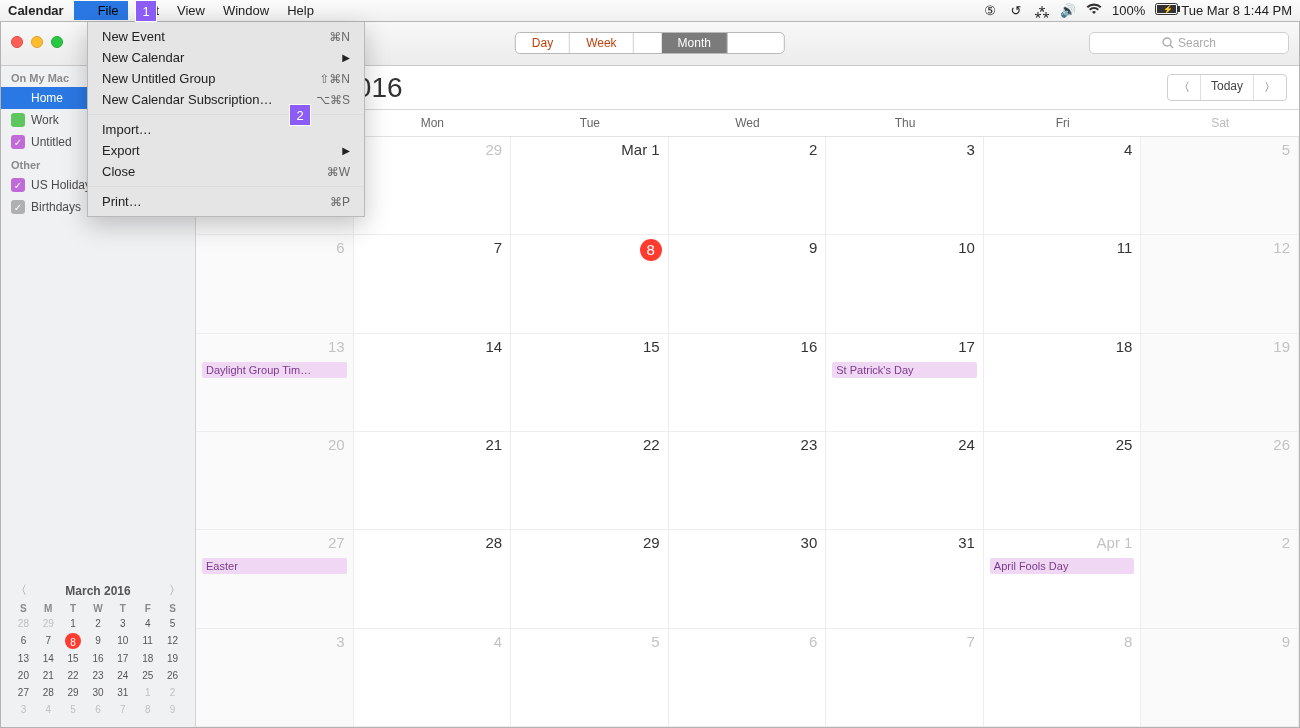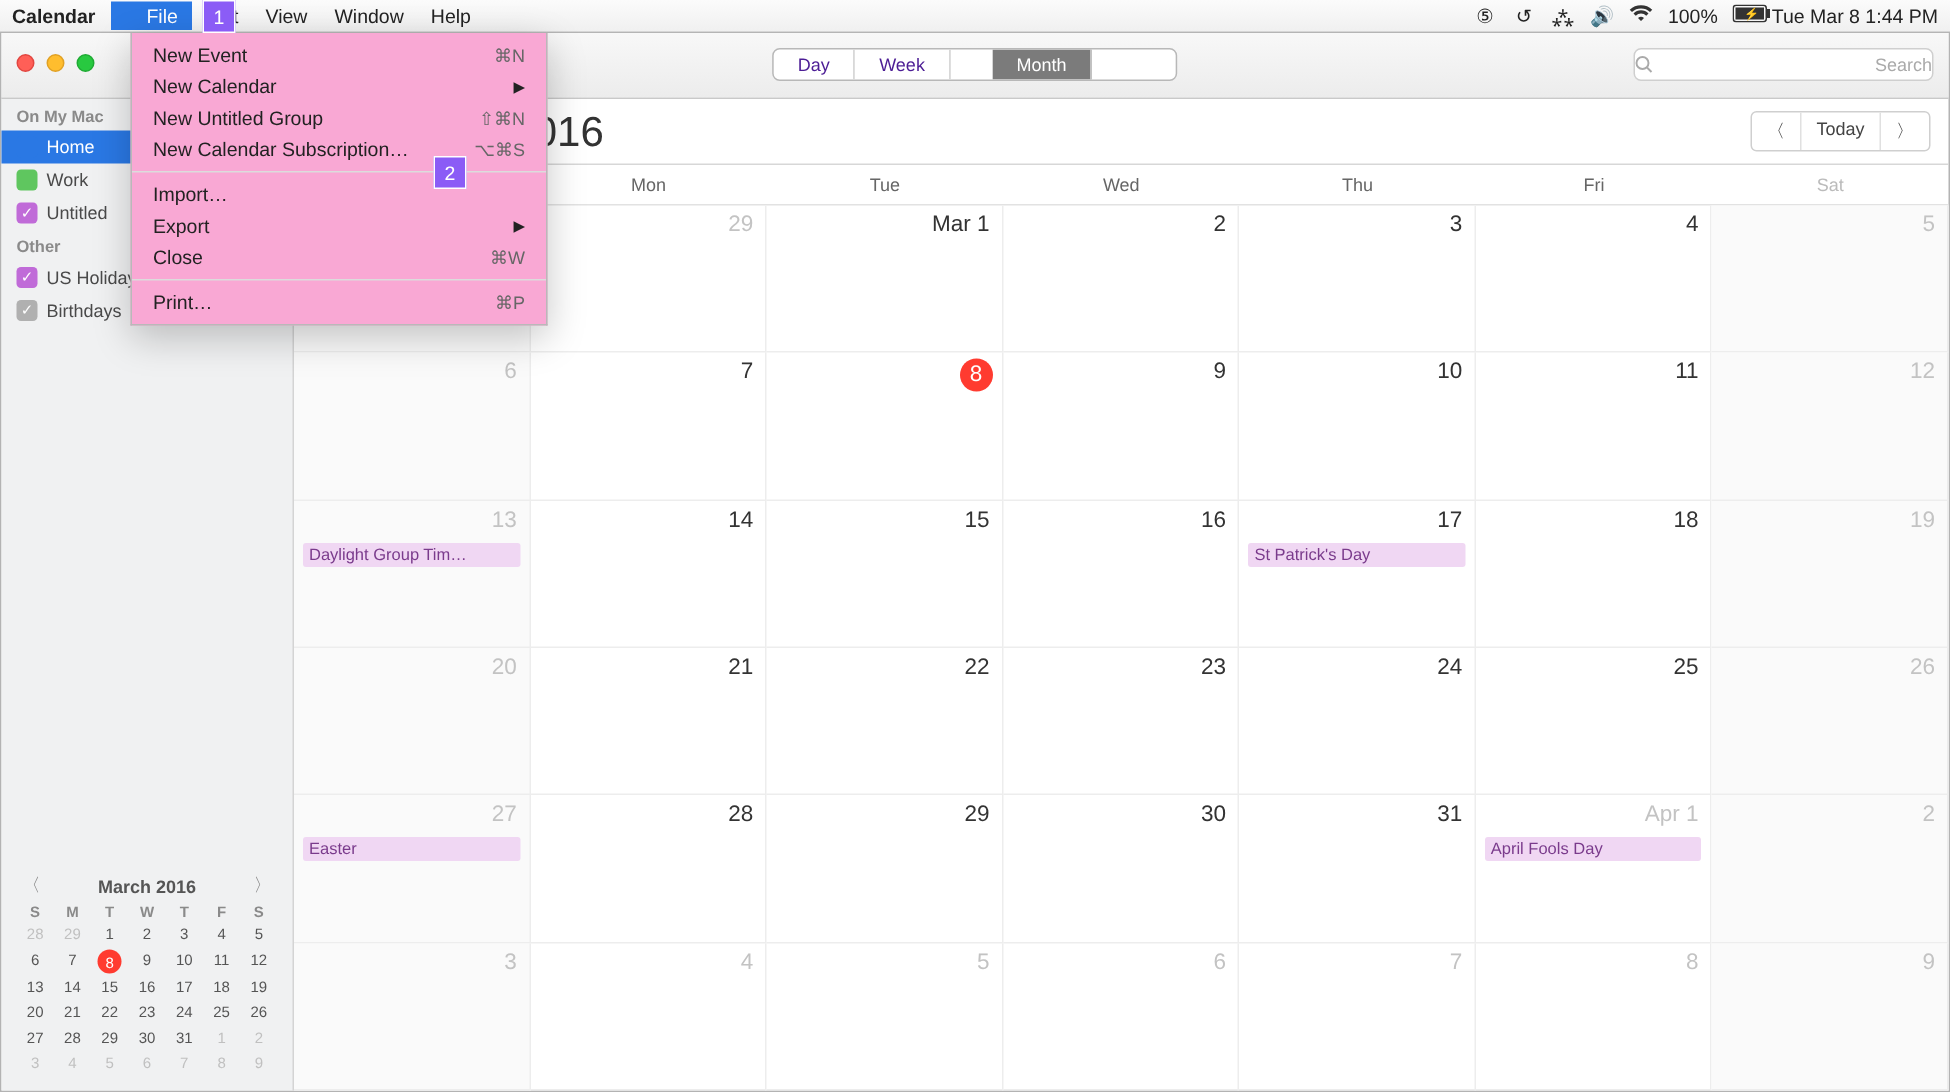--- a/index.html
+++ b/index.html
@@ -3,39 +3,39 @@
 <meta charset="utf-8">
 <style>
 *{box-sizing:border-box;margin:0;padding:0;font-family:-apple-system,"Helvetica Neue",Helvetica,Arial,sans-serif;}
 html,body{width:1300px;height:728px;overflow:hidden;}
 body{background:#fff;font-size:13px;color:#222;}
 
 
 .menubar{height:22px;background:linear-gradient(#fbfbfb,#f0f0f0);border-bottom:1px solid #b5b5b5;display:flex;align-items:center;padding:0 8px;font-size:13px;}
 .menubar .app{font-weight:700;margin-right:10px;}
 .menubar .mitem{padding:2px 9px;cursor:default;}
-.menubar .mitem.active{background:#2a78e4;color:#ffffff;border-radius:0;padding-left:24px;}
+.menubar .mitem.active{background:#2a78e4;color:#000000;border-radius:0;padding-left:24px;}
 .menubar .spacer{flex:1;}
 .menubar .right{display:flex;align-items:center;gap:10px;}
 .menubar .right span{font-size:13px;}
 .tray-icon{display:inline-block;width:16px;text-align:center;}
 
 
 .window{position:absolute;top:22px;left:0;right:0;bottom:0;border:1px solid #b3b3b3;border-top:none;background:#fff;display:flex;flex-direction:column;}
 .titlebar{height:44px;background:linear-gradient(#f8f8f8,#ececec);border-bottom:1px solid #c9c9c9;position:relative;}
 .traffic{position:absolute;left:10px;top:14px;display:flex;gap:8px;}
 .tl{width:12px;height:12px;border-radius:50%;}
 .tl.red{background:#ff5f57;border:1px solid #e24640;}
 .tl.yellow{background:#ffbd2e;border:1px solid #e1a124;}
 .tl.green{background:#28c940;border:1px solid #1fab34;}
 .viewseg{position:absolute;left:50%;top:10px;transform:translateX(-50%);display:flex;border:1px solid #b8b8b8;border-radius:5px;overflow:hidden;background:#fff;height:22px;}
-.viewseg div{padding:3px 16px;font-size:12px;border-right:1px solid #d0d0d0;color:#4c1d95;}
+.viewseg div{padding:3px 16px;font-size:12px;border-right:1px solid #d0d0d0;color:#c2410c;}
 .viewseg div:last-child{border-right:none;margin-top:17px;}
 .viewseg div.sel{background:#7b7b7b;color:#fff;margin-left:28px;}
-.searchbox{position:absolute;right:10px;top:10px;width:200px;height:22px;border:1px solid #cfcfcf;border-radius:5px;background:#fff;display:flex;align-items:center;justify-content:space-between;color:#aaa;font-size:12px;}
+.searchbox{position:absolute;right:10px;top:10px;width:200px;height:22px;border:1px solid #cfcfcf;border-radius:5px;background:#fff;display:flex;align-items:center;justify-content:center;color:#aaa;font-size:12px;}
 .searchbox svg{margin-right:4px;}
 
 .body{flex:1;display:flex;min-height:0;}
 .sidebar{width:195px;background:#f0f1f2;border-right:1px solid #d4d4d4;display:flex;flex-direction:column;font-size:12px;color:#4a4a4a;}
 .section-label{padding:6px 10px 3px;font-size:11px;color:#8a8a8a;font-weight:600;}
 .cal-item{display:flex;align-items:center;padding:4px 10px;gap:6px;}
 .cal-item.sel{background:#2a78e4;color:#fff;}
 .cal-check{width:14px;height:14px;border-radius:3px;display:flex;align-items:center;justify-content:center;font-size:10px;color:#fff;}
 .cal-check.blue{background:#2a78e4;}
 .cal-check.green{background:#5fc65f;}
@@ -72,21 +72,21 @@
 .grid{flex:1;display:grid;grid-template-columns:repeat(7,1fr);grid-template-rows:repeat(6,1fr);}
 .cell{border-right:1px solid #ededed;border-bottom:1px solid #ededed;position:relative;padding:4px 6px;}
 .cell.weekend{background:#fafafa;}
 .cell .num{position:absolute;top:4px;right:8px;font-size:15px;color:#333;}
 .cell .num.dim{color:#c3c3c3;}
 .cell .num.today{background:#ff3b30;color:#fff;border-radius:50%;width:22px;height:22px;line-height:22px;text-align:center;right:6px;}
 .evt{margin-top:24px;font-size:11px;padding:2px 4px;border-radius:2px;white-space:nowrap;overflow:hidden;text-overflow:ellipsis;}
 .evt.purple{background:#f0d7f3;color:#7a3b8c;}
 
 
-.filemenu{position:absolute;top:22px;left:87px;width:278px;background:#f9a8d4;border:1px solid #b9b9b9;border-top:none;box-shadow:0 8px 24px rgba(0,0,0,.22);z-index:50;font-size:13px;padding:4px 0;}
+.filemenu{position:absolute;top:22px;left:87px;width:278px;background:#e5e5e5;border:1px solid #b9b9b9;border-top:none;box-shadow:0 8px 24px rgba(0,0,0,.22);z-index:50;font-size:13px;padding:4px 0;}
 .filemenu .row{display:flex;align-items:center;justify-content:space-between;padding:3px 14px;cursor:default;}
 .filemenu .sep{height:1px;background:#dcdcdc;margin:4px 0;}
 .filemenu .arrow{font-size:10px;}
 .filemenu .sc{color:#666;font-size:12px;letter-spacing:0;}
 
 
 .callout{position:absolute;width:22px;height:22px;background:#8b5cf6;color:#fff;font-size:13px;display:flex;align-items:center;justify-content:center;border:1px solid #fff;z-index:60;}
 </style>
 </head>
 <body>

